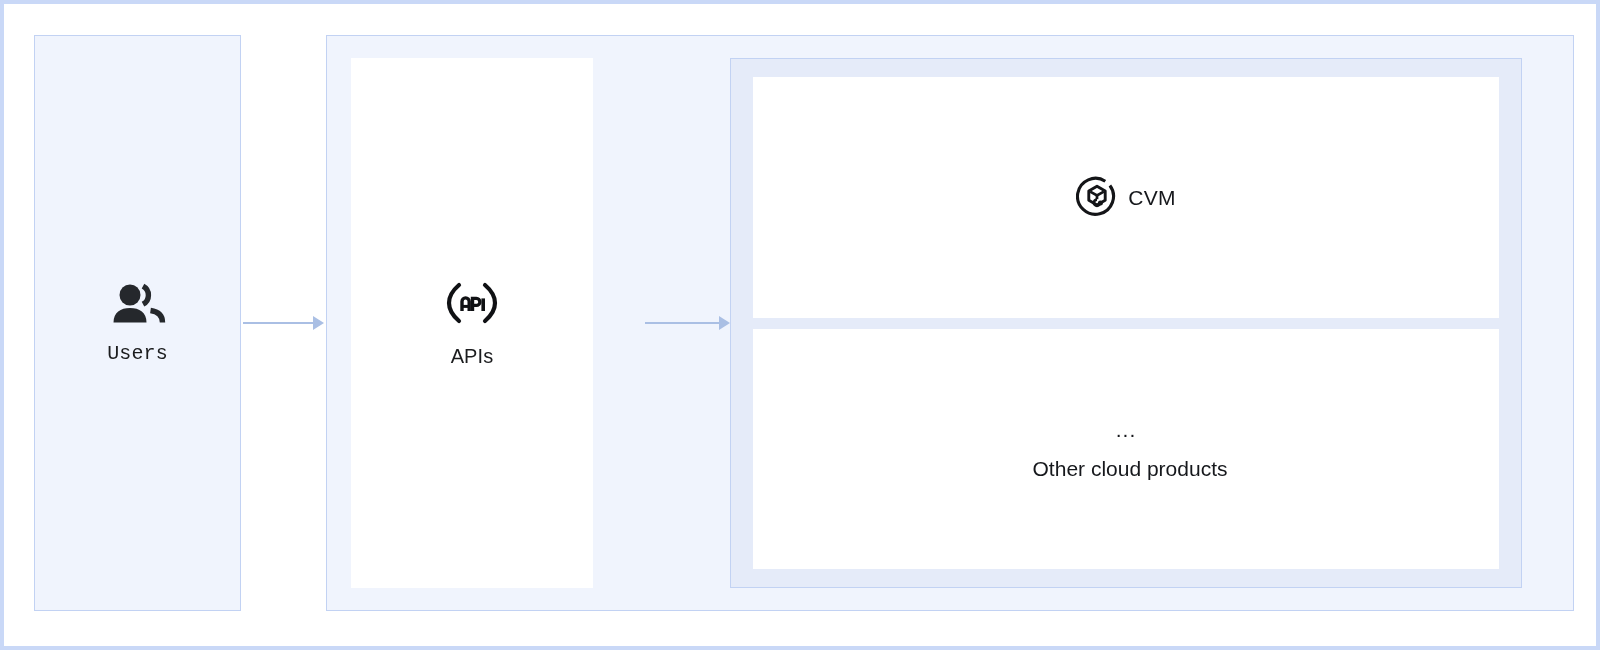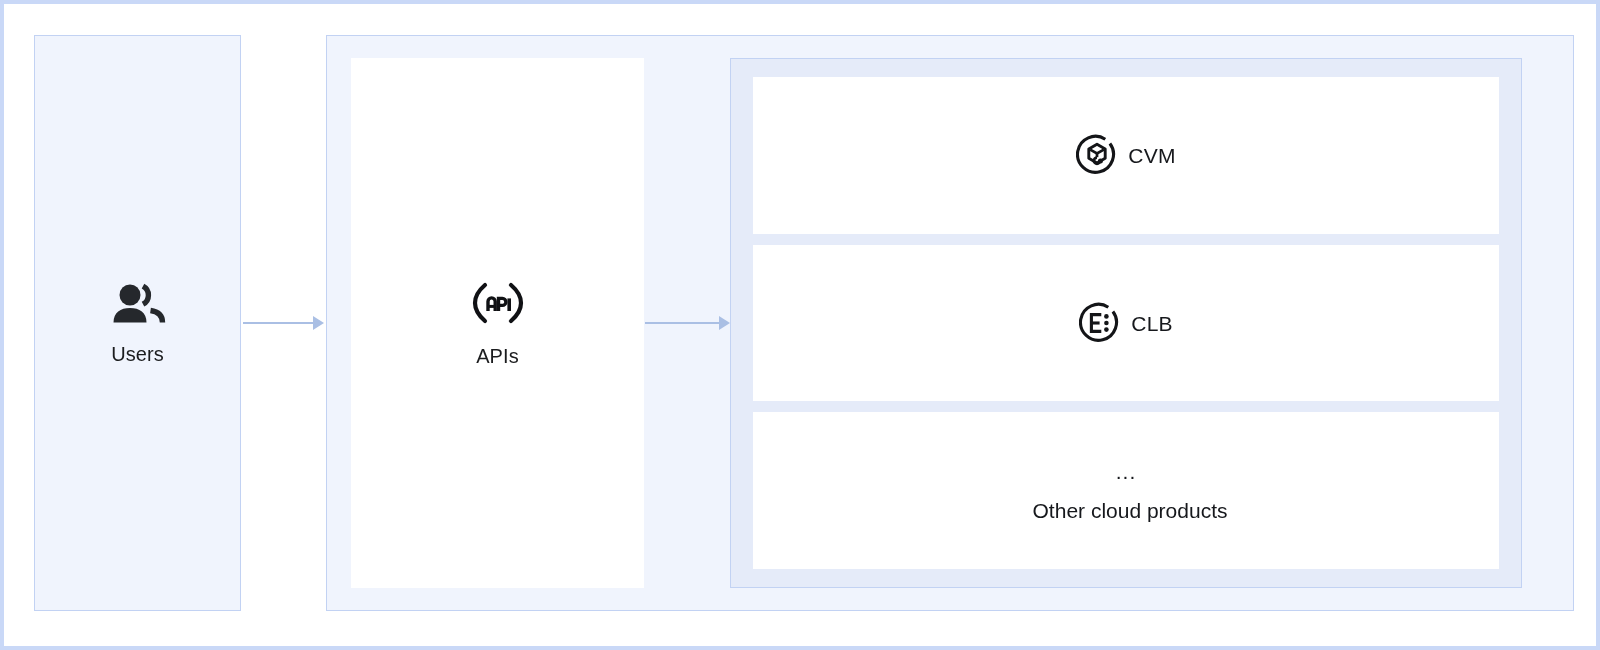--- a/index.html
+++ b/index.html
@@ -28,20 +28,21 @@
     position: absolute;
     left: 30px; top: 31px;
     width: 207px; height: 576px;
     box-sizing: border-box;
     background: #f0f4fd;
     border: 1px solid #c2d2f3;
     display: flex;
     flex-direction: column;
     align-items: center;
     justify-content: center;
+    font-family: Liberation Mono, monospace;
   }
   .users-icon-wrap {
     width: 58px; height: 48px;
     display: flex; align-items: center; justify-content: center;
     margin-bottom: 14px;
   }
   .node-label {
     font-size: 20px;
     color: #1b1c1e;
     line-height: 1.2;
@@ -78,21 +79,21 @@
     width: 1248px; height: 576px;
     box-sizing: border-box;
     background: #f0f4fd;
     border: 1px solid #c2d2f3;
   }
 
   
   .apis-card {
     position: absolute;
     left: 24px; top: 22px;
-    width: 293px; height: 530px;
+    width: 242px; height: 530px;
     background: #ffffff;
     display: flex;
     flex-direction: column;
     align-items: center;
     justify-content: center;
   }
   .api-icon-wrap {
     width: 64px; height: 50px;
     display: flex; align-items: center; justify-content: center;
     margin-bottom: 16px;
@@ -210,35 +211,20 @@
               <path d="M21 19.8 L21 23.2" fill="none" stroke="#141518" stroke-width="2.7"></path>
               <path d="M21 23.6 A3.1 3.1 0 1 0 24.1 26.7" fill="none" stroke="#141518" stroke-width="2.7"></path>
               <circle cx="24.4" cy="27.1" r="2.5" fill="#141518"></circle>
             </svg>
           </div>
           <div class="product-label">CVM</div>
         </div>
       </div>
 
 
-      <div class="product-card">
-        <div class="product-row">
-          <div class="product-icon-wrap">
-            <svg width="42" height="42" viewBox="0 0 42 42" aria-hidden="true">
-              <path d="M33.9 9.5 A18 18 0 1 1 29.3 5.2" fill="none" stroke="#141518" stroke-width="3.1"></path>
-              <path d="M22.3 12.6 L12.4 12.6 L12.4 29.4 L22.3 29.4" fill="none" stroke="#141518" stroke-width="3.1"></path>
-              <path d="M12.6 21 L20.6 21" fill="none" stroke="#141518" stroke-width="3.1"></path>
-              <circle cx="27.4" cy="14.4" r="2.3" fill="#141518"></circle>
-              <circle cx="27.4" cy="21" r="2.3" fill="#141518"></circle>
-              <circle cx="27.4" cy="27.6" r="2.3" fill="#141518"></circle>
-            </svg>
-          </div>
-          <div class="product-label">CLB</div>
-        </div>
-      </div>
 
       <div class="product-card">
         <div class="ellipsis-mark">...</div>
         <div class="other-label">Other cloud products</div>
       </div>
 
     </div>
   </div>
 
   <div class="arrow" id="arrow-apis-cloud">

